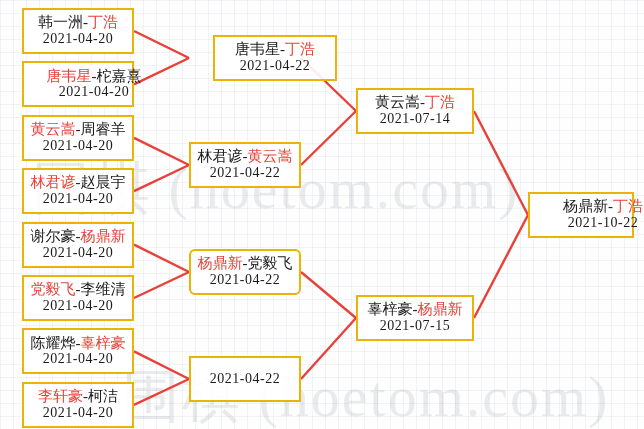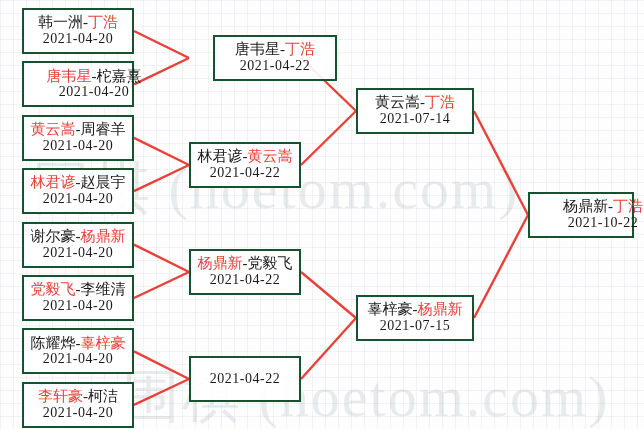--- a/index.html
+++ b/index.html
@@ -45,21 +45,21 @@
   }
   .wm-a { left: 32px;  top: 150px; }
   .wm-b { left: 122px; top: 358px; }
 
   #links { position: absolute; inset: 0; z-index: 2; pointer-events: none; }
 
   .match {
     position: absolute;
     z-index: 3;
     box-sizing: border-box;
-    border: 2px solid #14532d;
+    border: 2px solid #eab308;
     background: rgba(255,255,255,0.90);
     display: flex;
     flex-direction: column;
     align-items: center;
     justify-content: center;
     line-height: 1.05;
   }
   .players {
     font-size: 15px;
     color: #1a1a1a;
@@ -141,21 +141,21 @@
         <div class="date">2021-04-20</div>
       </div>
       <div class="match" style="left: 189px; top: 35px; width: 124px; height: 46px; margin-left: 24px;">
         <div class="players"><span class="p-lose">唐韦星</span><span class="dash">-</span><span class="p-win">丁浩</span></div>
         <div class="date">2021-04-22</div>
       </div>
       <div class="match" style="left: 189px; top: 142px; width: 112px; height: 46px;">
         <div class="players"><span class="p-lose">林君谚</span><span class="dash">-</span><span class="p-win">黄云嵩</span></div>
         <div class="date">2021-04-22</div>
       </div>
-      <div class="match" style="left: 189px; top: 249px; width: 112px; height: 46px;">
+      <div class="match" style="left: 189px; top: 249px; width: 112px; height: 46px; border-radius: 6px;">
         <div class="players"><span class="p-win">杨鼎新</span><span class="dash">-</span><span class="p-lose">党毅飞</span></div>
         <div class="date">2021-04-22</div>
       </div>
       <div class="match" style="left: 189px; top: 356px; width: 112px; height: 46px;">
         <div class="date">2021-04-22</div>
       </div>
       <div class="match" style="left: 356px; top: 88px; width: 118px; height: 46px;">
         <div class="players"><span class="p-lose">黄云嵩</span><span class="dash">-</span><span class="p-win">丁浩</span></div>
         <div class="date">2021-07-14</div>
       </div>

